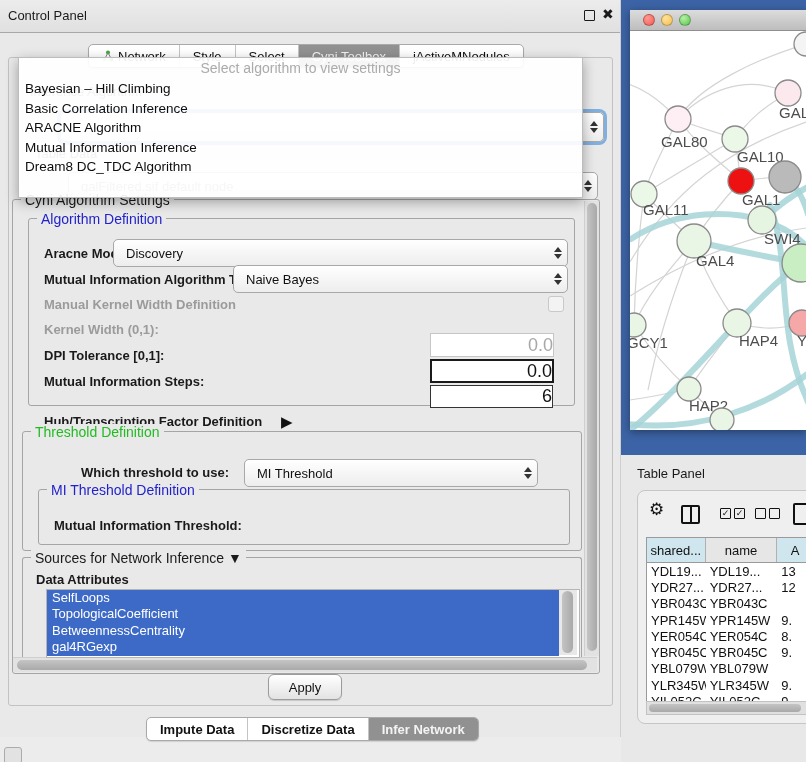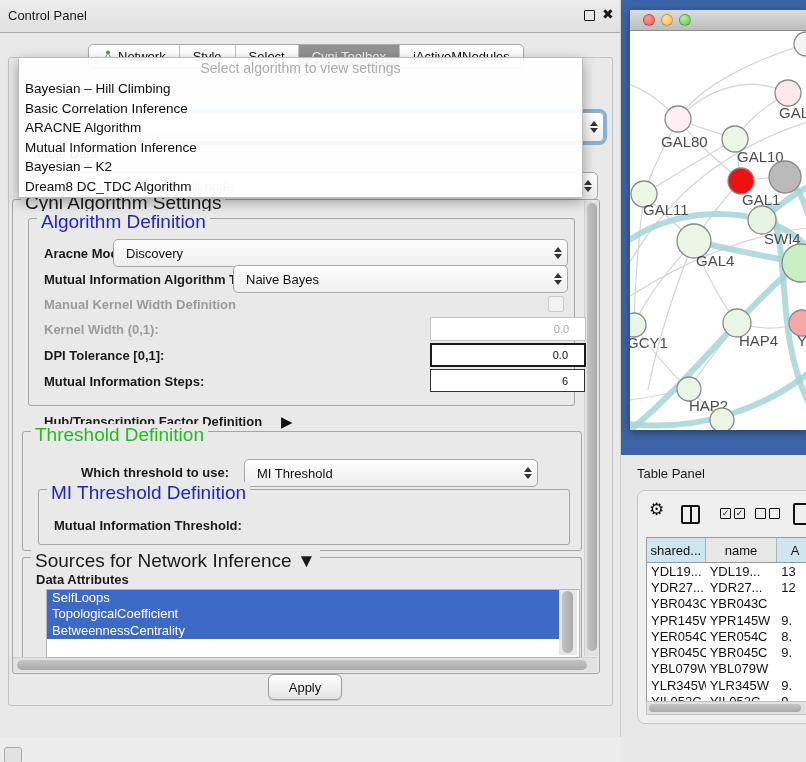--- a/index.html
+++ b/index.html
@@ -38,27 +38,27 @@
   .focus-ring{box-shadow:0 0 0 3px rgba(74,144,217,0.65);}
 
   
   #algo-popup{left:18px;top:57px;width:563px;height:139px;background:rgba(255,255,255,0.92);border:1px solid #bdbdbd;box-shadow:0 4px 12px rgba(0,0,0,0.33);z-index:20;}
   #popup-prompt{height:21px;line-height:21px;text-align:center;color:#ababab;font-size:14px;}
   .popup-item{height:19.5px;line-height:19.5px;padding-left:6px;font-size:13.5px;color:#0c0c0c;}
   .popup-item.bold{font-weight:normal;}
 
   
   .groupbox{border:1px solid #a5a5a5;border-radius:3px;}
-  .group-title{position:absolute;top:-8px;left:8px;background:#e9e9e9;padding:0 4px;font-size:19px;white-space:nowrap;}
+  .group-title{position:absolute;top:-8px;left:8px;background:#e9e9e9;padding:0 4px;font-size:14px;white-space:nowrap;}
   .t-black{color:#1a1a1a;}
   .t-blue{color:var(--group-title-blue);}
   .t-green{color:var(--group-title-green);}
   .lbl{font-size:13px;font-weight:bold;color:#1a1a1a;white-space:nowrap;}
   .lbl.disabled{color:#9b9b9b;}
-  .field{background:#fff;border:1px solid #b0b0b0;font-size:11px;color:#111;text-align:right;padding:0 16px;display:flex;align-items:center;justify-content:flex-end;}
+  .field{background:#fff;border:1px solid #b0b0b0;font-size:18px;color:#111;text-align:right;padding:0 0;display:flex;align-items:center;justify-content:flex-end;margin-top:16px;}
   .field.strong{border:2px solid #1a1a1a;}
   .field.mid{border:1.5px solid #333;}
   .field.disabled{color:#a8a8a8;border-color:#c6c6c6;}
   .checkbox{width:14px;height:14px;border:1px solid #c9c9c9;border-radius:3px;background:#f3f3f3;}
   .arrow-glyph{font-size:13px;color:#111;}
 
   
   .sb-track-v{background:#e2e2e2;border-left:1px solid #cfcfcf;}
   .sb-thumb{background:linear-gradient(90deg,#c4c4c4,#a9a9a9);border-radius:6px;}
   .sb-thumb-h{background:linear-gradient(#c4c4c4,#a9a9a9);border-radius:6px;}
@@ -161,21 +161,20 @@
       </span>
   </div>
 
   <div id="algo-popup" class="abs">
     <div id="popup-prompt">Select algorithm to view settings</div>
     <div id="popup-items">
         <div class="popup-item">Bayesian – Hill Climbing</div>
         <div class="popup-item">Basic Correlation Inference</div>
         <div class="popup-item bold">ARACNE Algorithm</div>
         <div class="popup-item">Mutual Information Inference</div>
-        <div class="popup-item">Bayesian – K2</div>
         <div class="popup-item">Dream8 DC_TDC Algorithm</div>
       </div>
   </div>
 
   <div class="abs groupbox" style="left:12px;top:199px;width:586px;height:473px;">
     <span class="group-title t-black">Cyni Algorithm Settings</span>
   </div>
 
   <div class="abs sb-track-v" style="left:584px;top:201px;width:14px;height:455px;">
     <div class="sb-thumb" style="position:absolute;left:2px;top:2px;width:10px;height:448px;"></div>
@@ -236,28 +235,40 @@
     <span class="group-title t-black">
       <span>Sources for Network Inference</span>
       <span>▼</span>
     </span>
   </div>
   <div class="abs lbl" style="left:36px;top:572px;">Data Attributes</div>
   <div id="attr-list" class="abs" style="left:46px;top:589px;width:532px;height:67px;">
       <div class="attr-item">SelfLoops</div>
       <div class="attr-item">TopologicalCoefficient</div>
       <div class="attr-item">BetweennessCentrality</div>
+      <div class="attr-item">gal4RGexp</div>
     </div>
   <div class="abs" style="left:606px;"></div>
   <div class="abs sb-track-v" style="left:559px;top:590px;width:18px;height:65px;background:#e8e8e8;border:none;">
     <div class="sb-thumb" style="position:absolute;left:3px;top:1px;width:11px;height:62px;"></div>
   </div>
 
   <div class="abs push-btn" style="left:268px;top:674px;width:72px;height:24px;">Apply</div>
 
+  <div id="bottom-tabs" class="abs seg-bar">
+    <div class="seg">
+        <span>Impute Data</span>
+      </div>
+    <div class="seg">
+        <span>Discretize Data</span>
+      </div>
+    <div class="seg selected">
+        <span>Infer Network</span>
+      </div>
+  </div>
 </div>
 
 <div class="abs partial-btn"></div>
 
 <div id="desktop" class="abs"></div>
 <div id="net-window" class="abs">
   <div id="net-titlebar" class="abs">
     <span class="tl red"></span>
     <span class="tl yellow"></span>
     <span class="tl green"></span>

